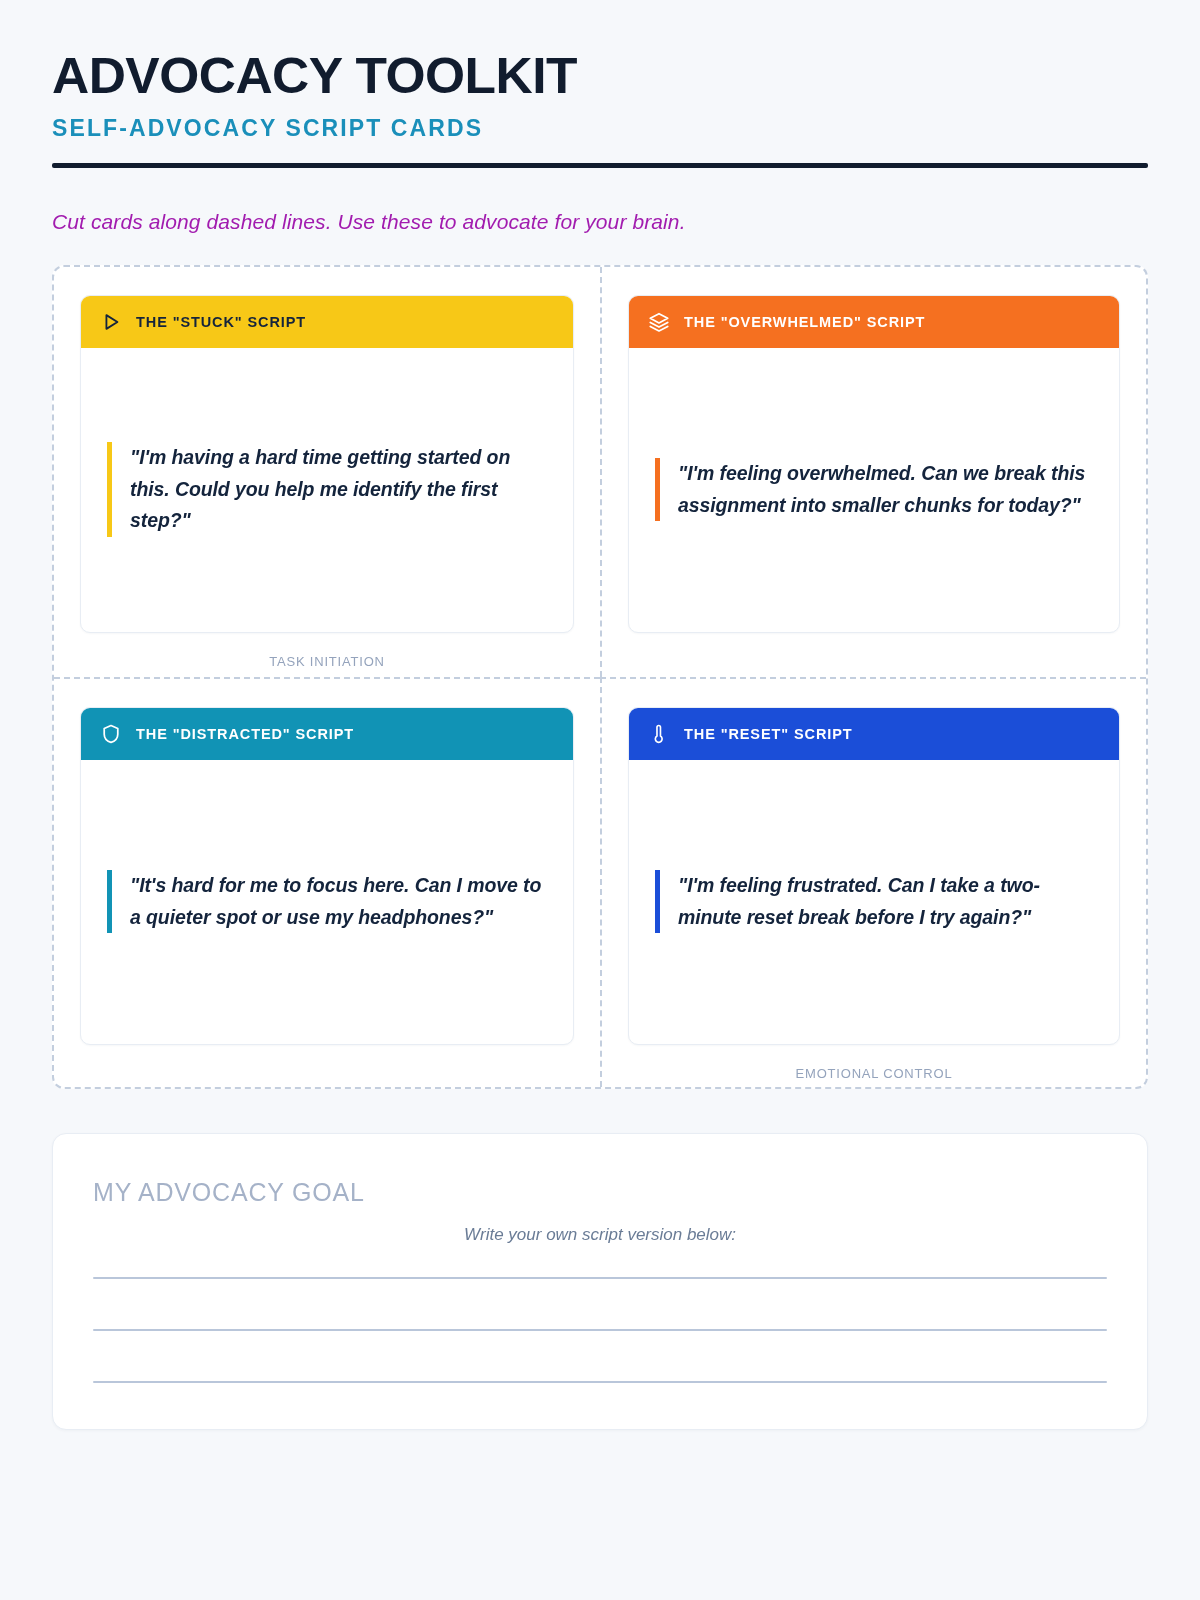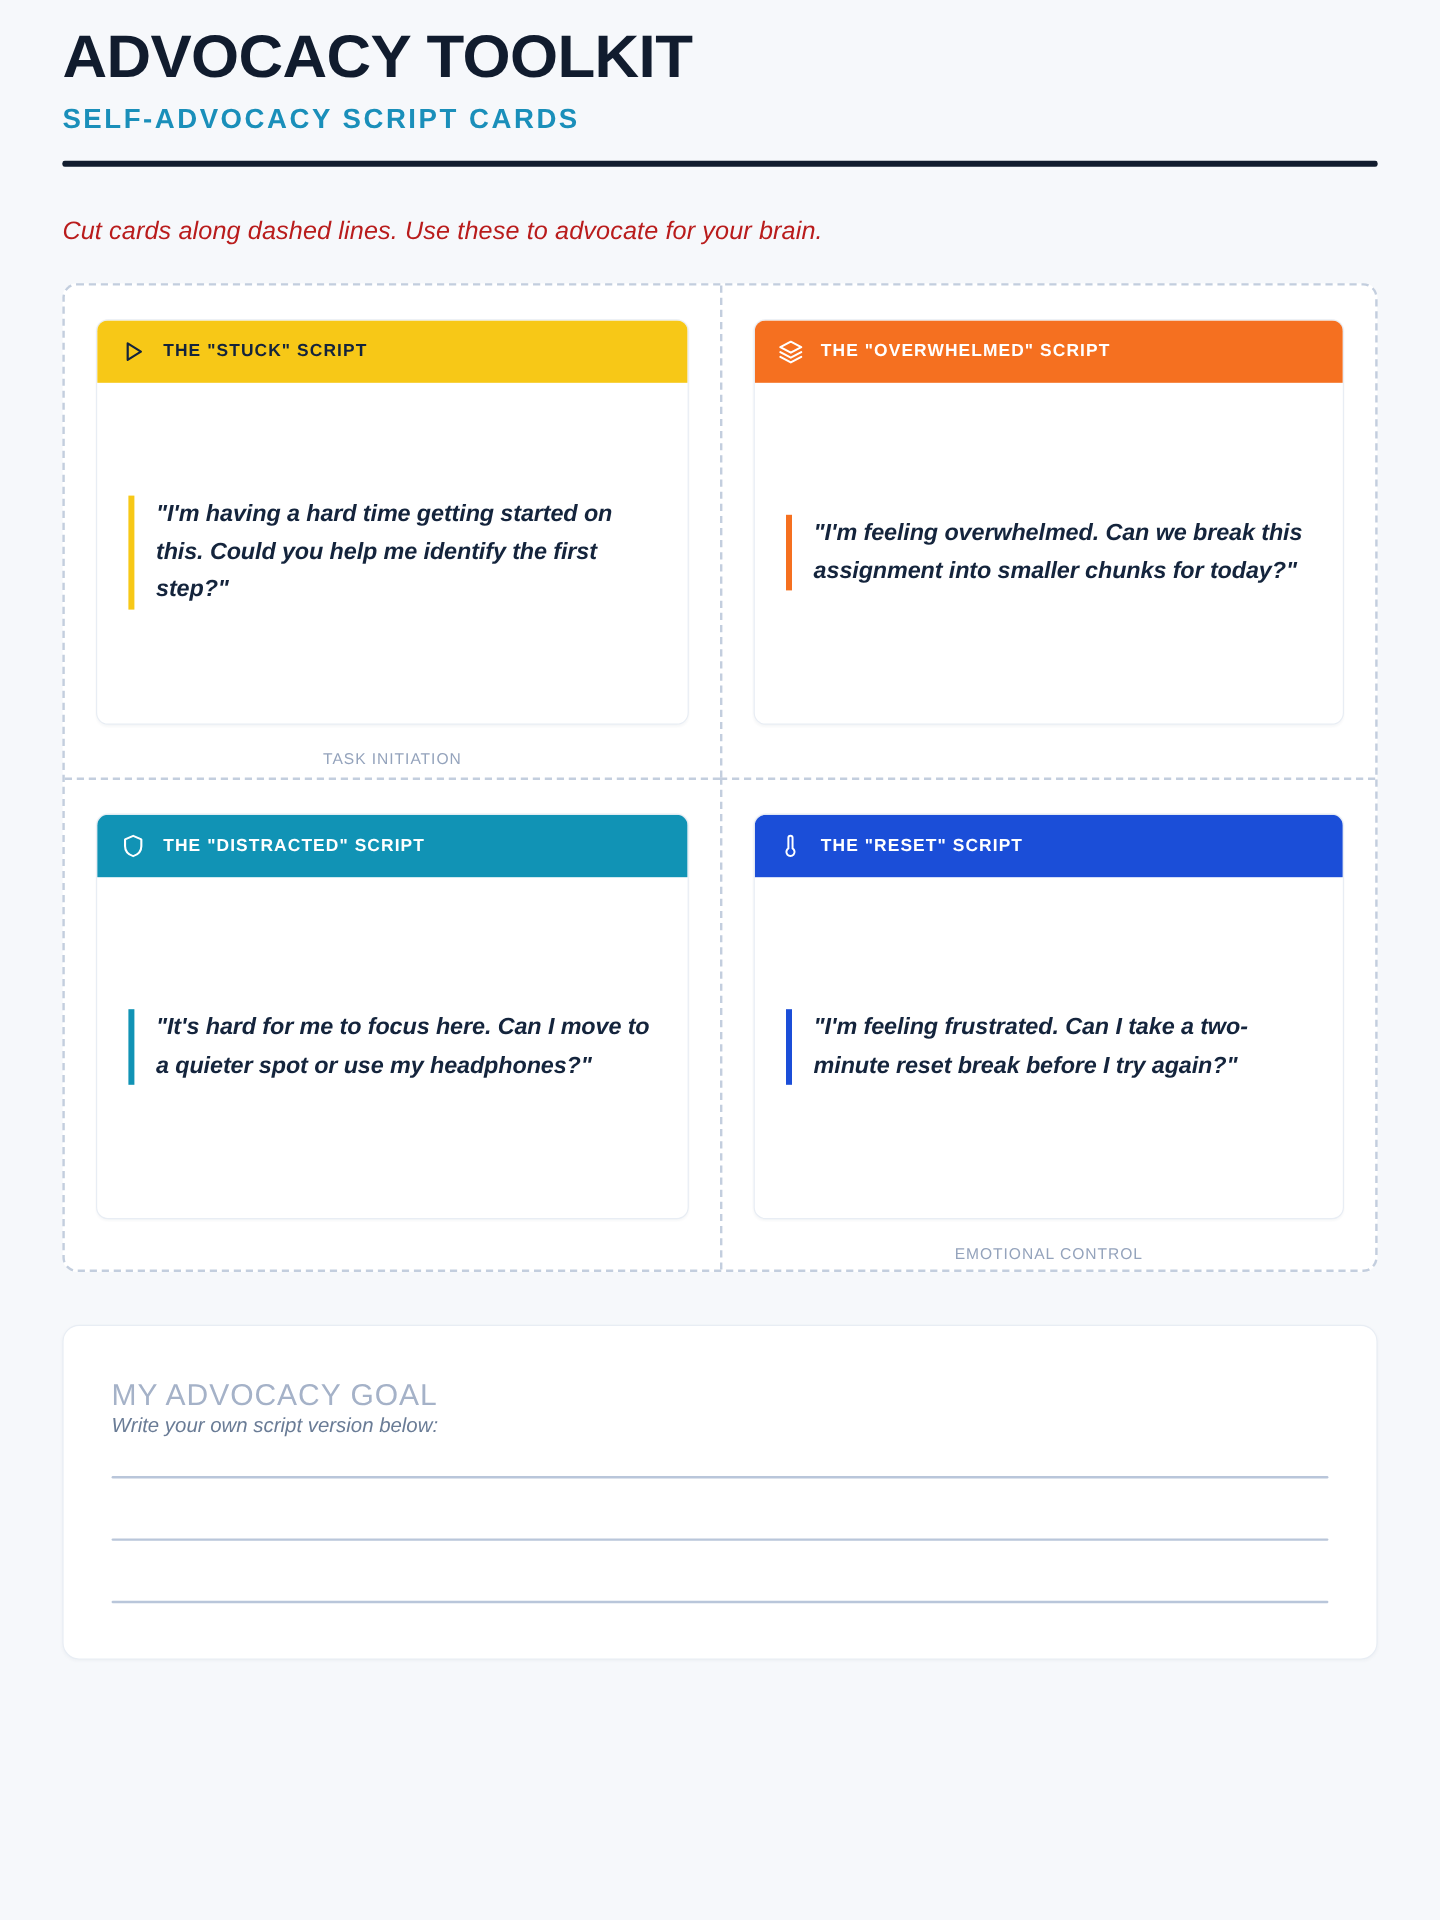--- a/index.html
+++ b/index.html
@@ -8,21 +8,21 @@
     width: 1200px;
     height: 1600px;
     background: #f6f8fb;
     font-family: "Liberation Sans", sans-serif;
     overflow: hidden;
   }
 
   .page {
     width: 1200px;
     height: 1148px;
-    padding: 21px 52px 0 52px;
+    padding: 50px 52px 0 52px;
     position: relative;
     border-radius: 20px;
   }
 
   
   .title {
     font-size: 50px;
     font-weight: 700;
     letter-spacing: -0.5px;
     color: #111c2e;
@@ -43,21 +43,21 @@
     margin-top: 21px;
     height: 5px;
     background: #111c2e;
     border-radius: 2px;
   }
 
   .instruction {
     margin-top: 42px;
     font-size: 21px;
     font-style: italic;
-    color: #b91c1c;
+    color: #a21caf;
     letter-spacing: 0.1px;
   }
 
   
   .cut-grid {
     margin-top: 31px;
     background: #ffffff;
     border: 2px dashed #c3cede;
     border-radius: 12px;
     display: grid;
@@ -138,23 +138,25 @@
     box-shadow: 0 1px 3px rgba(20,40,80,0.04);
   }
   .goal-title {
     font-size: 25px;
     font-weight: 400;
     letter-spacing: 0.8px;
     color: #a5b2c8;
     text-transform: uppercase;
   }
   .goal-sub {
+    margin-top: 18px;
     font-size: 17px;
     font-style: italic;
     color: #6a7c96;
+    text-align: center;
   }
   .lines { margin-top: 32px; }
   .line {
     height: 2px;
     background: #b9c6da;
     border-radius: 1px;
     margin-bottom: 50px;
   }
   .line:last-child { margin-bottom: 0; }
 </style>

